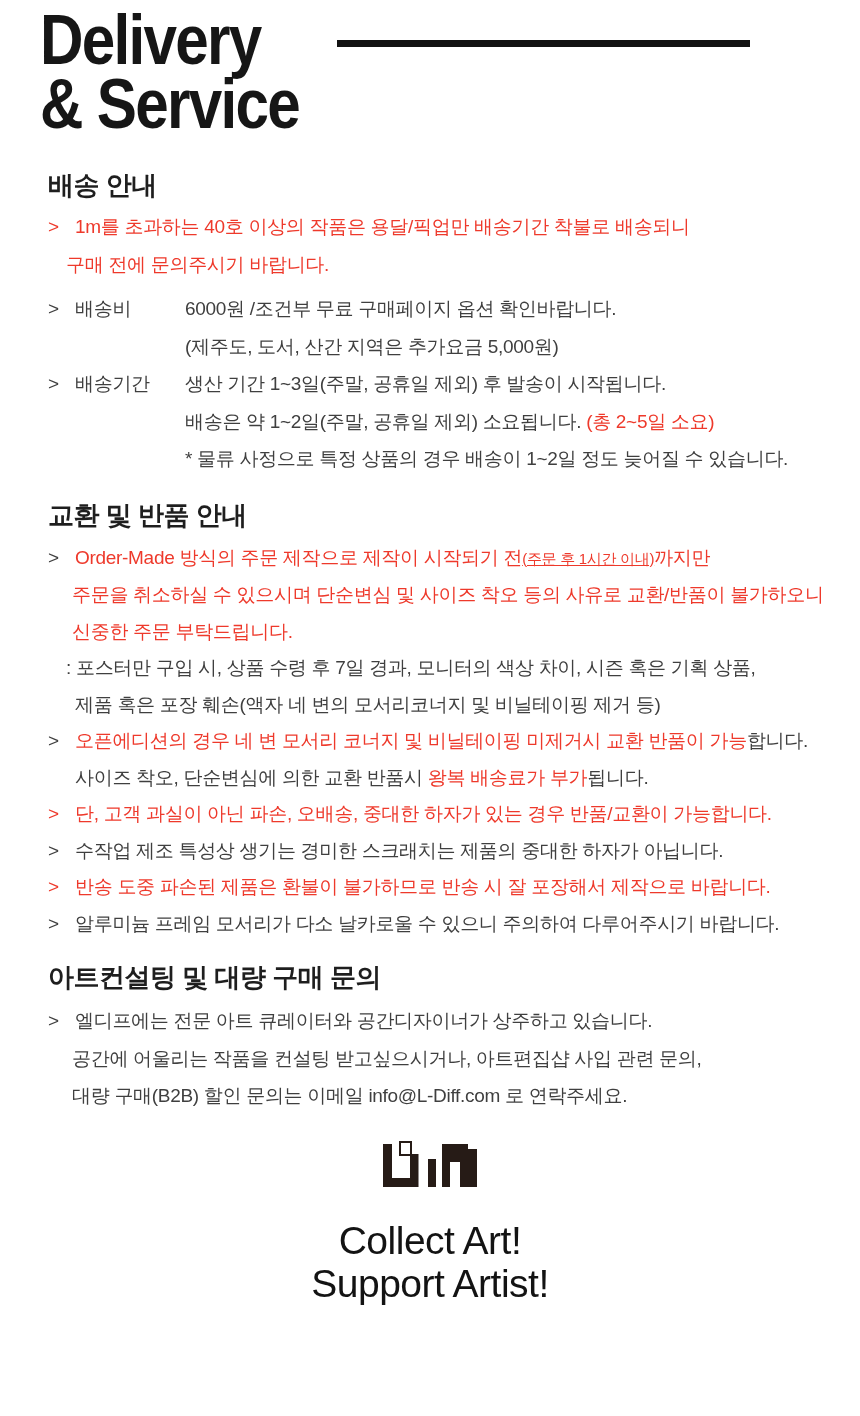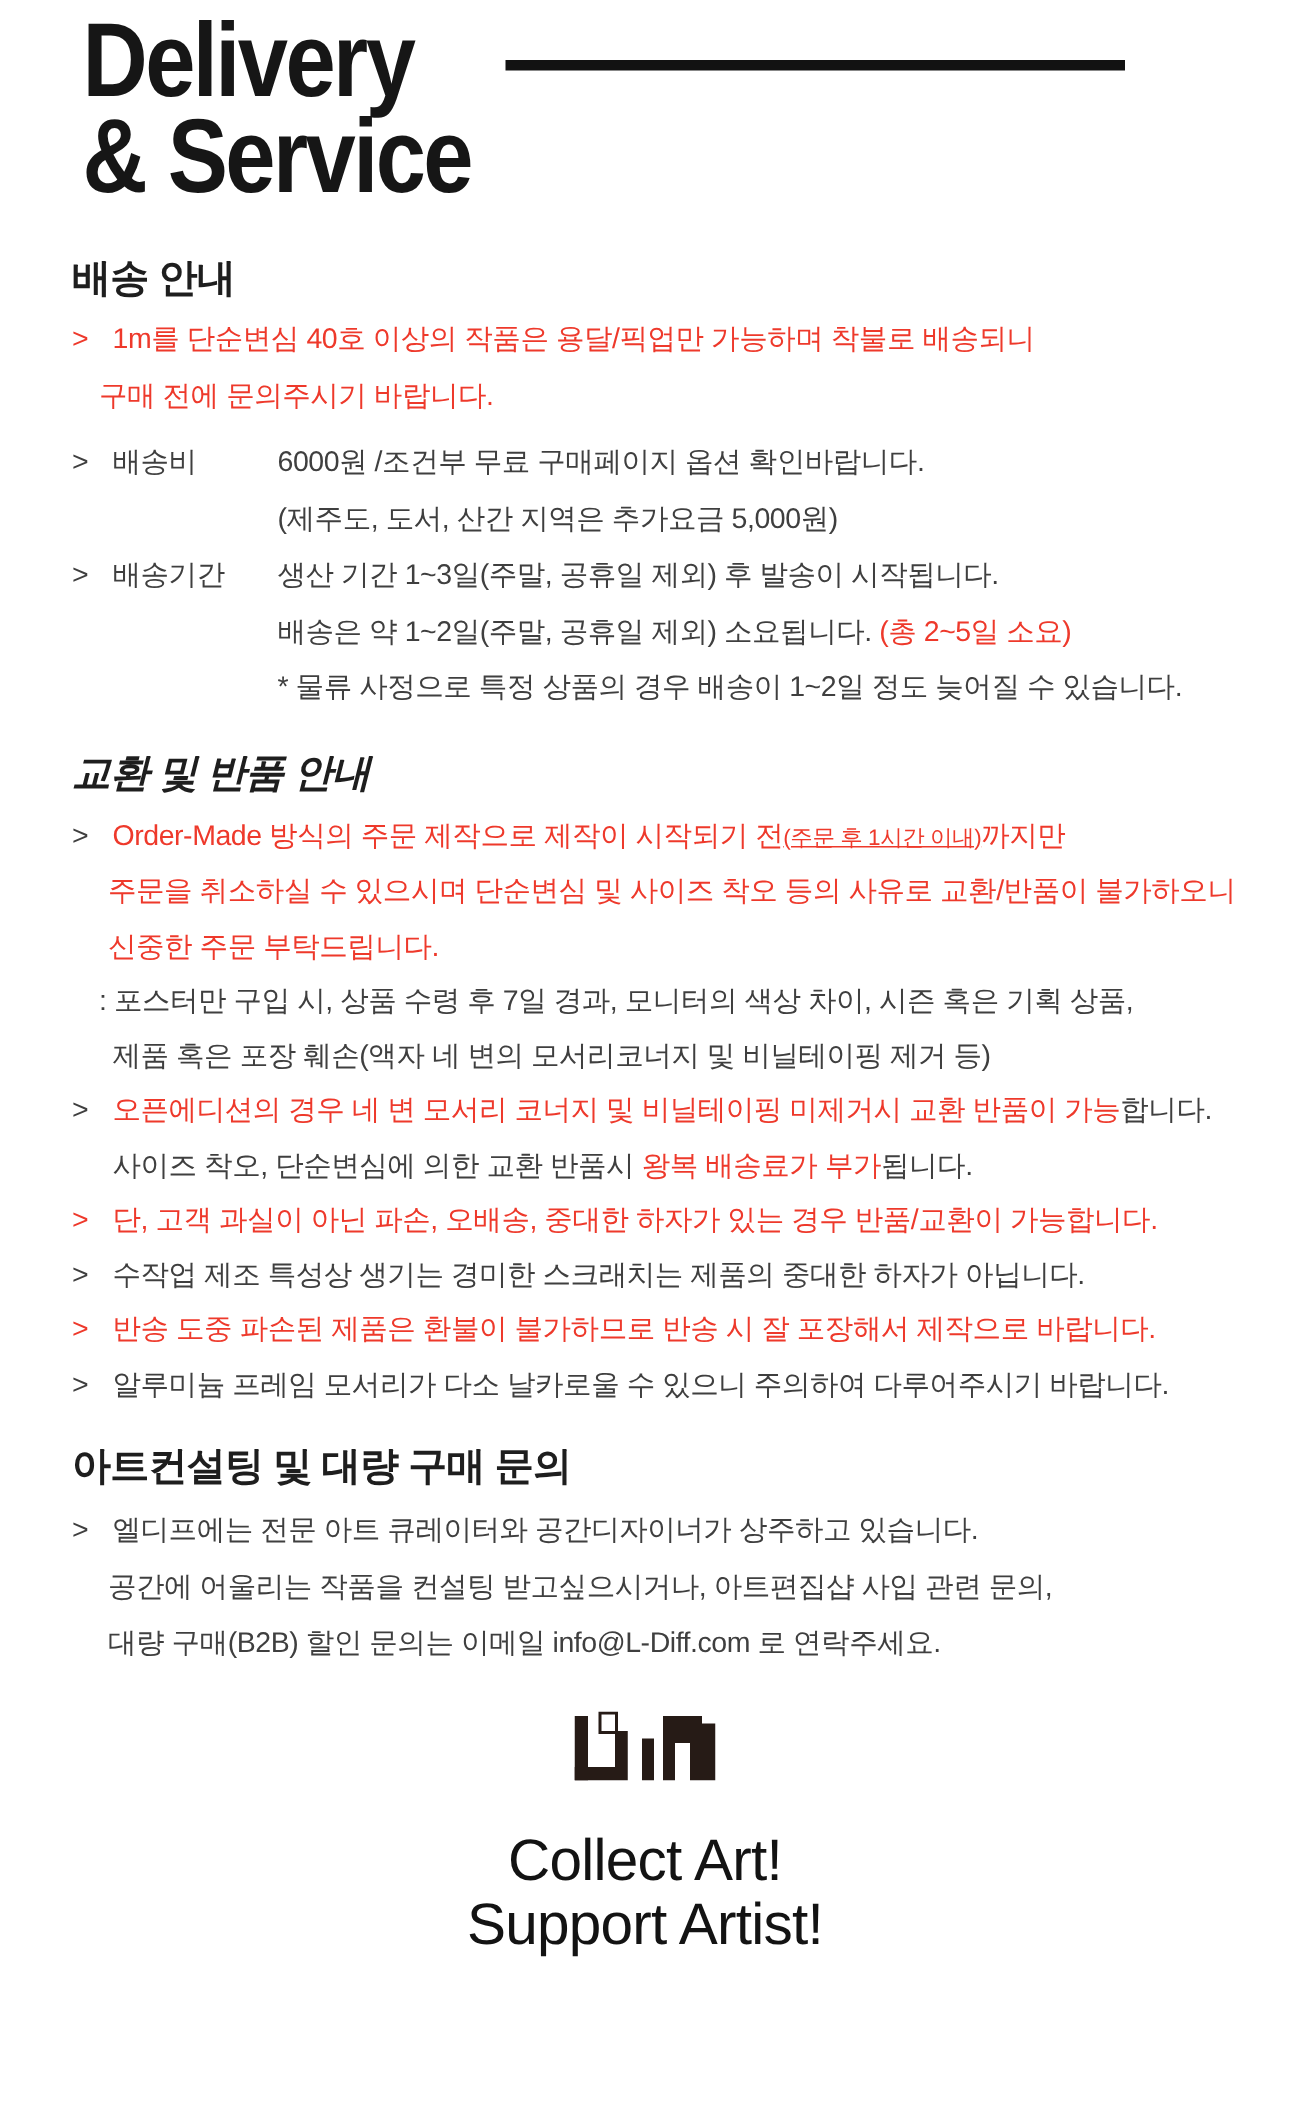--- a/index.html
+++ b/index.html
@@ -5,33 +5,33 @@
   * { box-sizing: border-box; }
   html,body { margin:0; padding:0; }
   body {
     width:860px; height:1416px; background:#ffffff;
     font-family:"Liberation Sans","DejaVu Sans",sans-serif;
     color:#3f3f3f;
   }
   .page { position:relative; width:860px; height:1416px; overflow:hidden; }
 
   
-  .title-block { position:relative; height:152px; padding:8px 0 0 55px; }
+  .title-block { position:relative; height:152px; padding:8px 0 0 40px; }
   .big-title {
     font-size:70px; font-weight:700; color:#161616; line-height:64px;
     letter-spacing:-2px; transform:scaleX(.86); transform-origin:left top;
     white-space:nowrap;
   }
   .title-rule { position:absolute; left:337px; top:40px; width:413px; height:7px; background:#121212; }
 
   
   .sec { margin:0 30px 0 48px; }
   .sec h2 { font-size:26px; font-weight:600; color:#1e1e1e; line-height:30px; margin:0; letter-spacing:-0.5px; }
   .s1 h2 { margin:18px 0 8px; }
-  .s2 h2 { margin:22px 0 10px;font-style:italic; }
+  .s2 h2 { margin:22px 0 10px; }
   .s3 h2 { margin:20px 0 10px; }
 
   .line, .row { font-size:19px; line-height:37.5px; white-space:nowrap; letter-spacing:-0.3px; }
   .s2 .line { line-height:36.5px; }
   .red  { color:#ee392b; }
   .dark { color:#3f3f3f; }
   .mk   { display:inline-block; width:27px; }
   .lab  { display:inline-block; width:110px; }
   .pl18  { padding-left:18px; }
   .pl24  { padding-left:24px; }
@@ -58,21 +58,21 @@
       <div>&amp; Service</div>
     </div>
     <div class="title-rule"></div>
   </header>
 
   <section class="sec s1">
     <h2>배송 안내</h2>
 
 
     <div class="line">
-      <span class="mk red">&gt;</span><span class="red">1m를 단순변심 40호 이상의 작품은 용달/픽업만 가능하며 착불로 배송되니</span>
+      <span class="mk red">&gt;</span><span class="red">1m를 초과하는 40호 이상의 작품은 용달/픽업만 배송기간 착불로 배송되니</span>
     </div>
     <div class="line red pl18">구매 전에 문의주시기 바랍니다.</div>
 
     <div class="row mt7">
       <span class="mk dark">&gt;</span><span class="lab dark">배송비</span><span class="dark bold">6000원 /조건부 무료</span><span class="dark"> 구매페이지 옵션 확인바랍니다.</span>
     </div>
     <div class="line dark pl137">(제주도, 도서, 산간 지역은 추가요금 5,000원)</div>
 
     <div class="row">
       <span class="mk dark">&gt;</span><span class="lab dark">배송기간</span><span class="dark">생산 기간 1~3일(주말, 공휴일 제외) 후 발송이 시작됩니다.</span>

